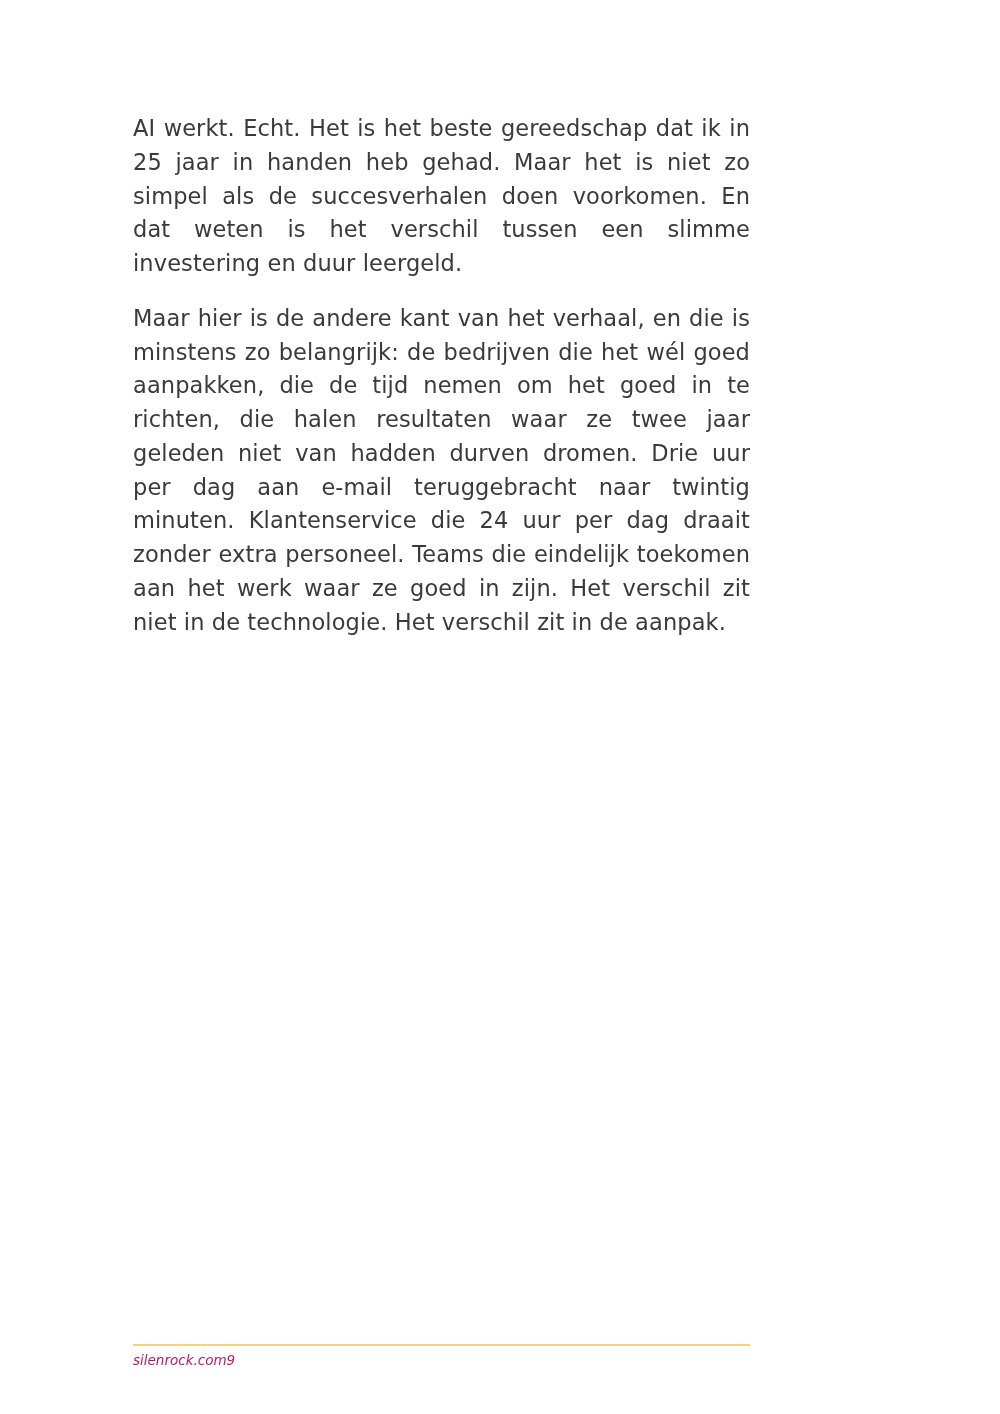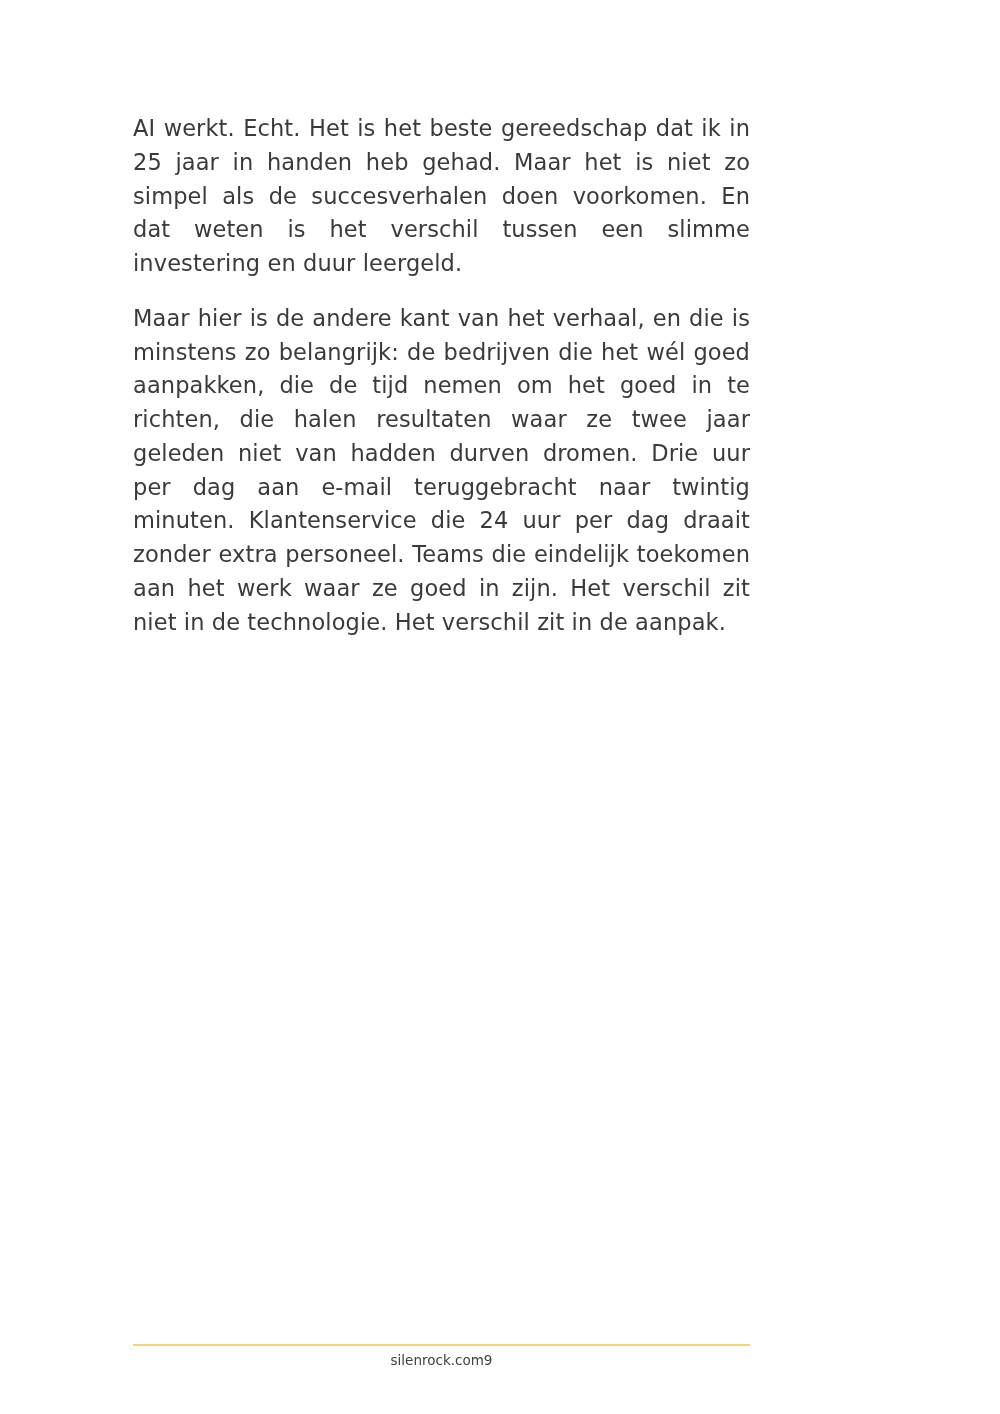--- a/index.html
+++ b/index.html
@@ -36,24 +36,25 @@
     top: 1344px;
     height: 0;
     border-top: 2px solid #f3d37c;
   }
   .footer {
     position: absolute;
     left: 133px;
     right: 134px;
     top: 1352px;
     display: flex;
-    justify-content: center;
+    justify-content: flex-start;
     align-items: baseline;
     font-size: 13.5px;
-    color: #404040;
+    color: #be185d;
+    font-style: italic;
   }
 </style>
 </head>
 <body>
 
 <div class="page">
 
   <div class="content">
     <p>AI werkt. Echt. Het is het beste gereedschap dat ik in 25 jaar in handen heb gehad. Maar het is niet zo simpel als de succesverhalen doen voorkomen. En dat weten is het verschil tussen een slimme investering en duur leergeld.</p>
     <p>Maar hier is de andere kant van het verhaal, en die is minstens zo belangrijk: de bedrijven die het wél goed aanpakken, die de tijd nemen om het goed in te richten, die halen resultaten waar ze twee jaar geleden niet van hadden durven dromen. Drie uur per dag aan e-mail teruggebracht naar twintig minuten. Klantenservice die 24 uur per dag draait zonder extra personeel. Teams die eindelijk toekomen aan het werk waar ze goed in zijn. Het verschil zit niet in de technologie. Het verschil zit in de aanpak.</p>

